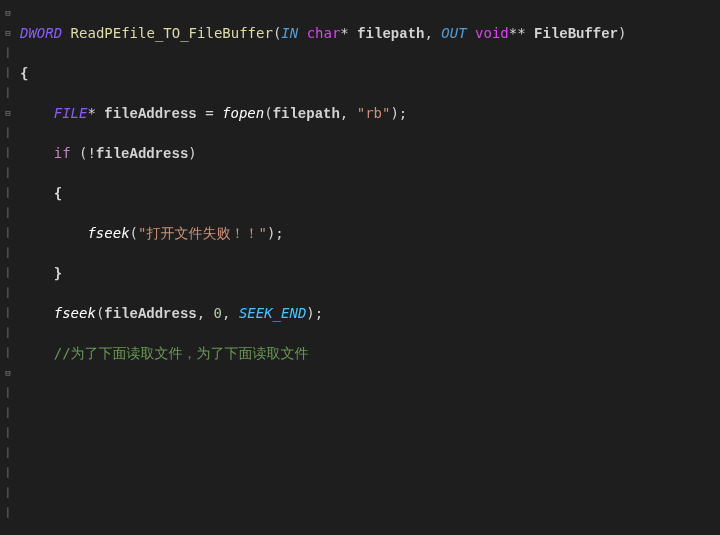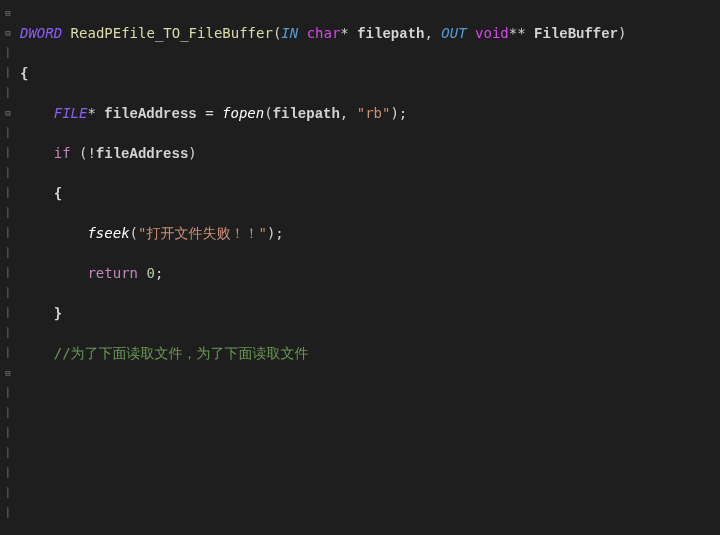--- a/index.html
+++ b/index.html
@@ -93,22 +93,22 @@
     <div class="fold-marker">│</div>
     <div class="fold-marker">│</div>
   </div>
   <div class="code">
 <span class="line"><span class="type">DWORD</span> <span class="func-name bold">ReadPEfile_TO_FileBuffer</span><span class="punct">(</span><span class="keyword-macro">IN</span> <span class="param-type">char</span><span class="punct">*</span> <span class="identifier">filepath</span><span class="punct">, </span><span class="keyword-macro">OUT</span> <span class="param-type">void</span><span class="punct">**</span> <span class="identifier">FileBuffer</span><span class="punct">)</span></span>
 <span class="line"><span class="brace">{</span></span>
 <span class="line">    <span class="type">FILE</span><span class="punct">*</span> <span class="identifier">fileAddress</span> <span class="op">=</span> <span class="call">fopen</span><span class="punct">(</span><span class="identifier">filepath</span><span class="punct">, </span><span class="string">"rb"</span><span class="punct">);</span></span>
 <span class="line">    <span class="ret">if</span> <span class="punct">(!</span><span class="identifier">fileAddress</span><span class="punct">)</span></span>
 <span class="line">    <span class="brace">{</span></span>
 <span class="line">        <span class="call">fseek</span><span class="punct">(</span><span class="string">"打开文件失败！！"</span><span class="punct">);</span></span>
-<span class="line">        <span class="ret">return</span> <span class="number">0</span><span class="punct">;</span></span>
 <span class="line">    <span class="brace">}</span></span>
+<span class="line">    <span class="call">fseek</span><span class="punct">(</span><span class="identifier">fileAddress</span><span class="punct">, </span><span class="number">0</span><span class="punct">, </span><span class="constant">SEEK_END</span><span class="punct">);</span></span>
 <span class="line">    <span class="comment">//为了下面读取文件，为了下面读取文件</span></span>
 
 
 
 
 
 
 
 
 

